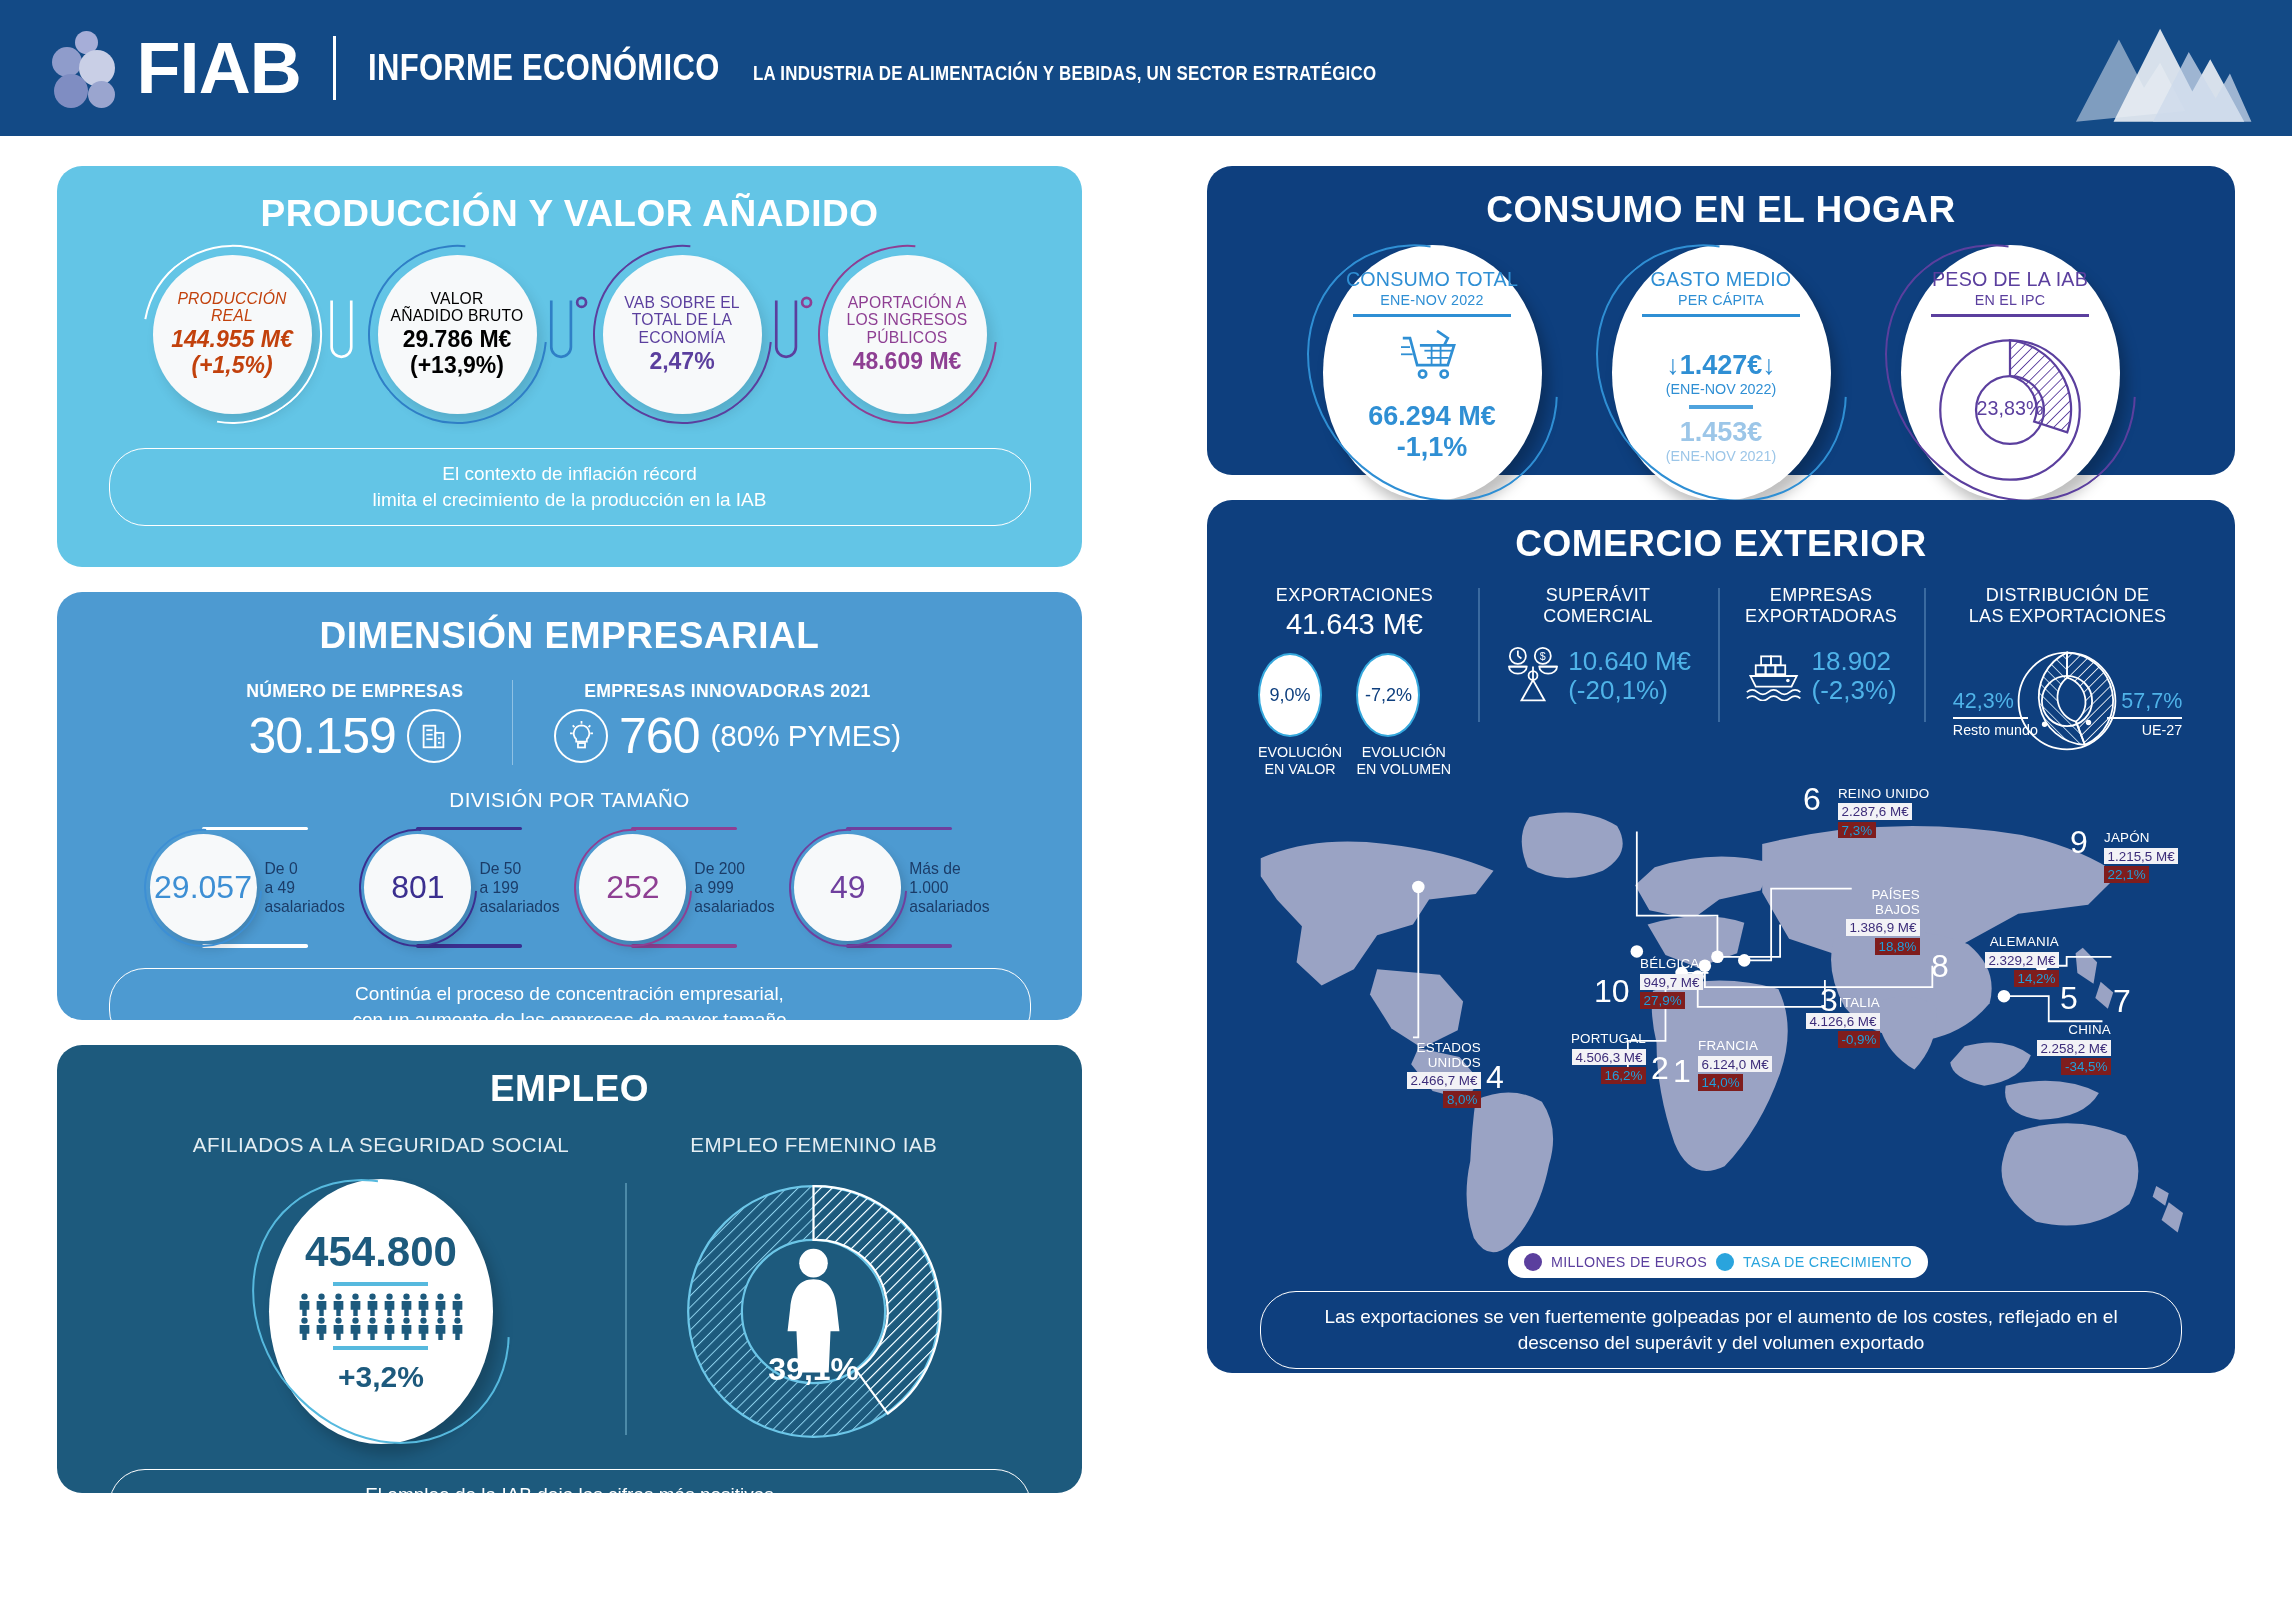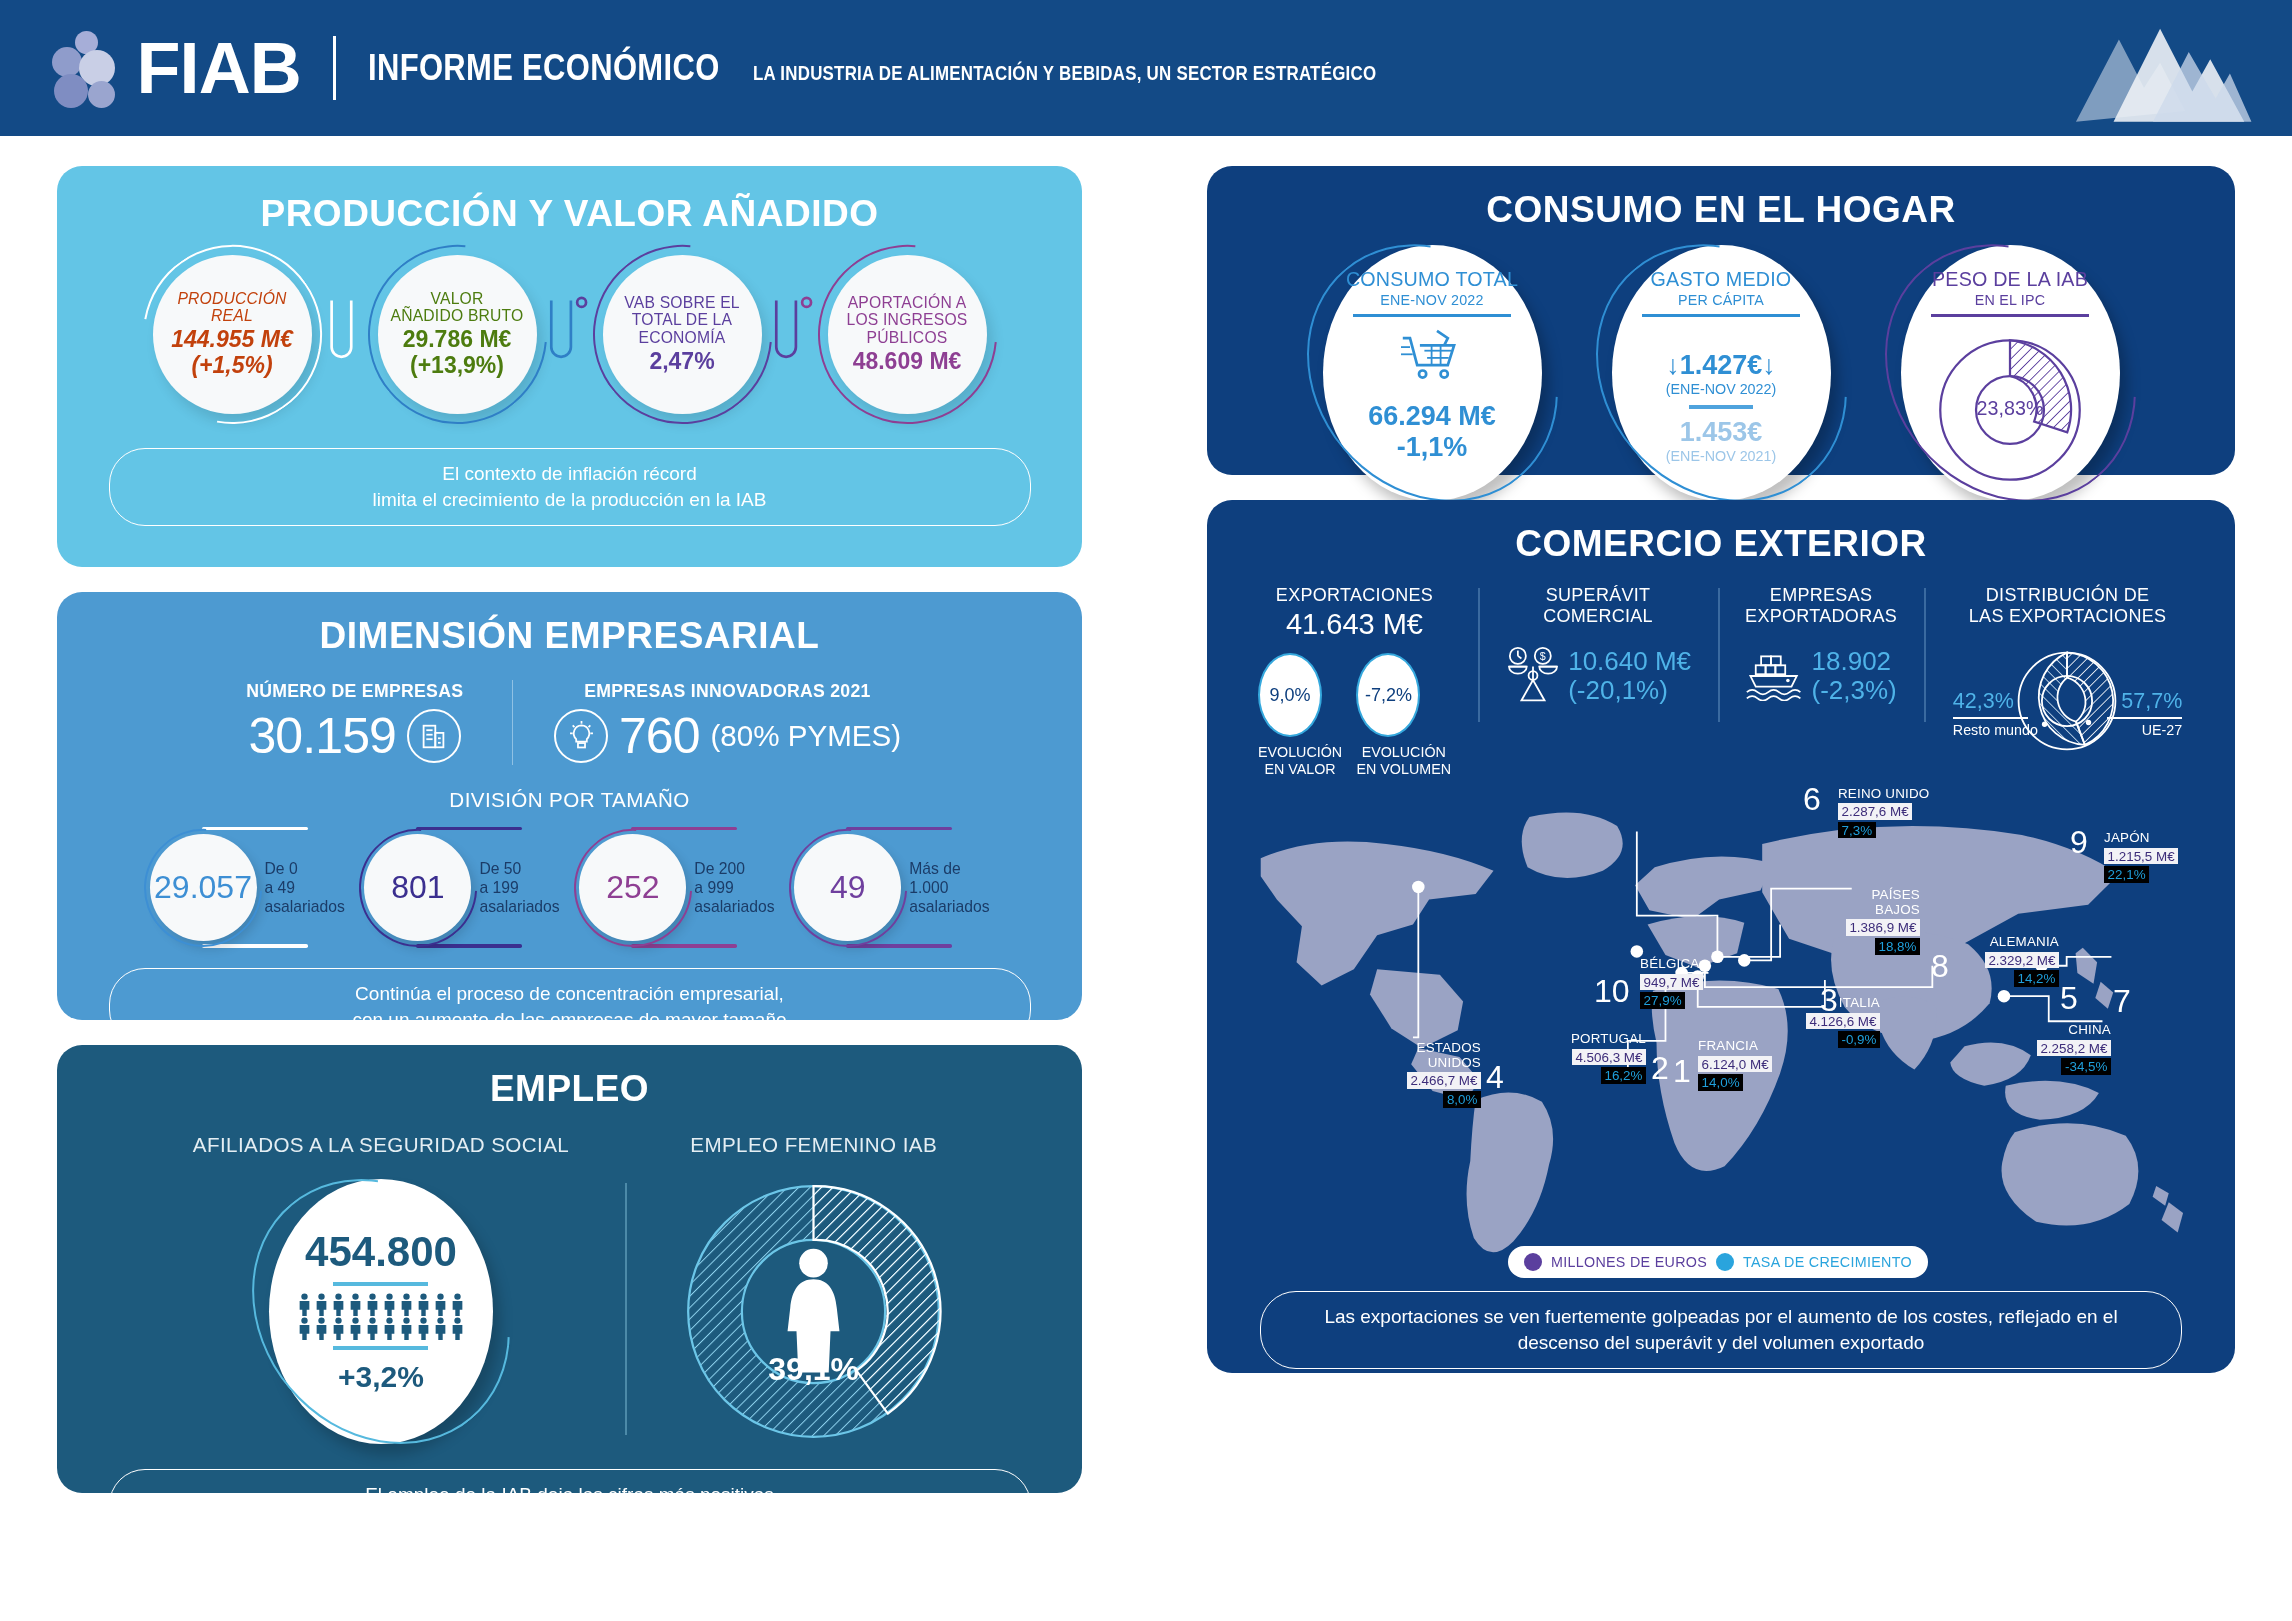--- a/index.html
+++ b/index.html
@@ -74,21 +74,21 @@
     border: 2.7px solid transparent; z-index: -1;
   }
   .b-cy .ring { border-color: #ffffff; border-left-color: transparent; transform: rotate(-35deg);}
   .b-bl .ring { border-color: #2f7fc6; border-right-color: transparent; transform: rotate(-40deg);}
   .b-pu .ring { border-color: #5b3f9e; border-right-color: transparent; transform: rotate(-40deg);}
   .b-mg .ring { border-color: #8e3f93; border-right-color: transparent; transform: rotate(-40deg);}
   .bubble .lbl { font-size: 15.7px; line-height: 1.12; letter-spacing: 0.2px; }
   .bubble .val { font-size: 23px; font-weight: bold; line-height: 1.12; margin-top: 2.7px; }
   .bubble .val2{ font-size: 23px; font-weight: bold; line-height: 1.12; }
   .b-cy .lbl,.b-cy .val,.b-cy .val2 { color: #c2410c; font-style: italic; }
-  .b-bl .lbl,.b-bl .val,.b-bl .val2 { color: #4d7c0f; }
+  .b-bl .lbl,.b-bl .val,.b-bl .val2 { color: #000000; }
   .b-pu .lbl,.b-pu .val,.b-pu .val2 { color: #5b3f9e; }
   .b-mg .lbl,.b-mg .val,.b-mg .val2 { color: #8e3f93; }
 
   .connector { width: 66px; height: 79px; flex: 0 0 auto; position: relative; }
   .connector svg { position: absolute; left: 0; top: 0; }
 
   .note-box {
     border: 1.8px solid #ffffff; border-radius: 36px; color: #ffffff;
     text-align: center; font-size: 19px; line-height: 1.35;
     padding: 12.5px 27px; margin: 0 auto;
@@ -226,21 +226,21 @@
   .dist-pct { font-size: 21.5px; color: #4fb3e8; }
   .dist-cap { font-size: 14.3px; color: #ffffff; }
 
   .map-area { position: relative; width: 1028px; height: 502px; margin-top: 3.6px; }
   .map-area svg.worldmap { position: absolute; left: 0; top: 0; }
 
   .cnt { position: absolute; color: #ffffff; }
   .cnt .cname { font-size: 13.4px; letter-spacing: 0.2px; line-height: 1.08; white-space: pre-line;}
   .cnt .cval  { font-size: 13.4px; color: #3d2d7a; background: #f2f2f6;
                 padding: 0.9px 3.6px; display: inline-block; margin-top: 1.8px; }
-  .cnt .cpct  { font-size: 13.4px; color: #1f9fdb; background: #000000;
+  .cnt .cpct  { font-size: 13.4px; color: #1f9fdb; background: #7f1d1d;
                 padding: 0.9px 3.6px; display: inline-block; margin-top: 1.8px; }
   .cnt.ralign { text-align: right; }
   .rank { position: absolute; font-size: 32px; color: #ffffff; }
 
   .map-legend {
     position: absolute; left: 301px; bottom: 5.4px;
     background: #ffffff; border-radius: 18px; height: 32px;
     display: flex; align-items: center; padding: 7px 16px; gap: 9px;
   }
   .lg-dot { width: 18px; height: 18px; border-radius: 50%; }

